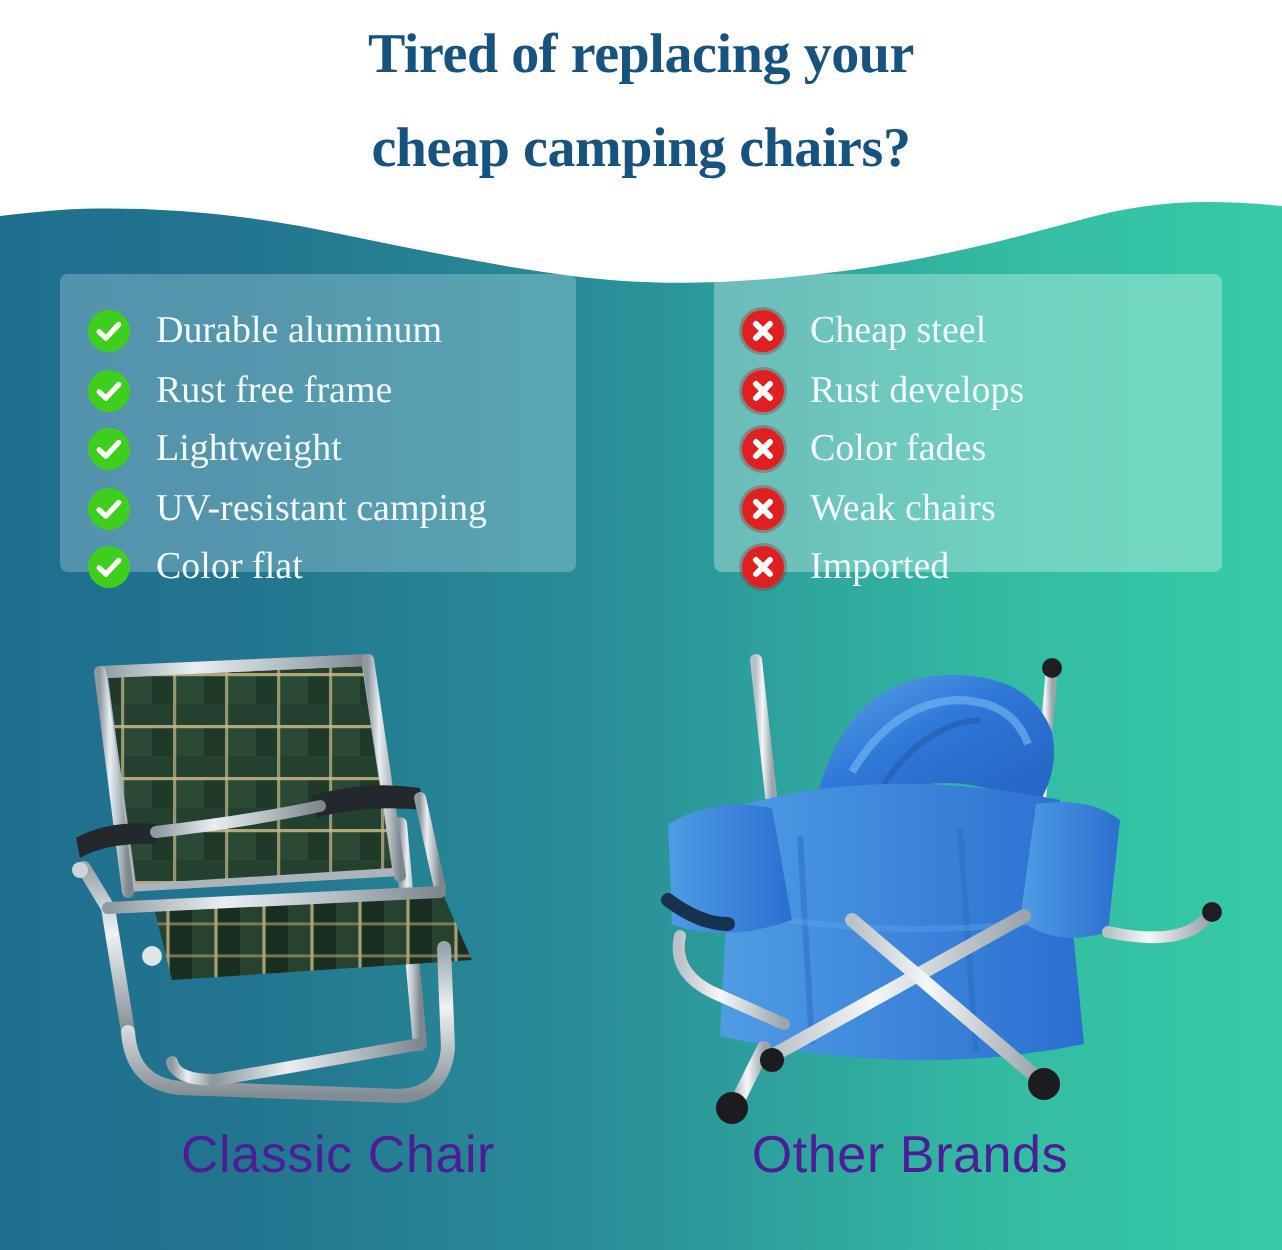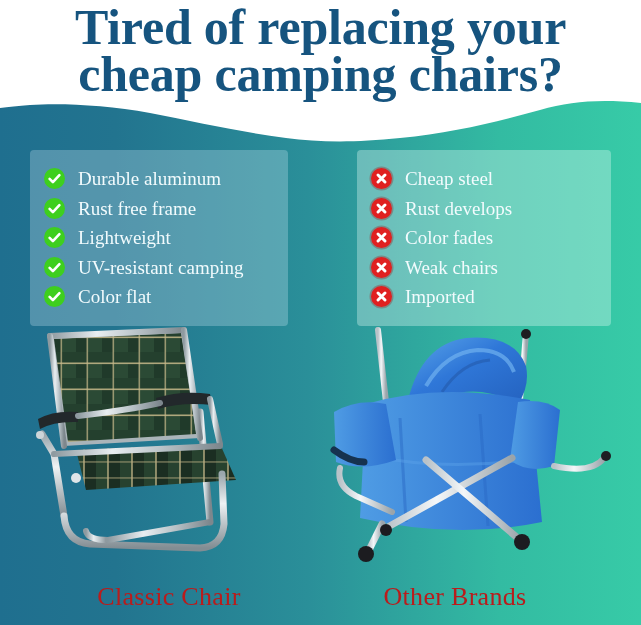--- a/index.html
+++ b/index.html
@@ -39,31 +39,31 @@
   
   .headline {
     position: absolute;
     left: 0;
     top: 4px;
     width: 641px;
     text-align: center;
     color: #16547f;
     font-family: "Liberation Serif", "DejaVu Serif", serif;
     font-weight: bold;
-    font-size: 50px;
+    font-size: 28px;
     line-height: 47px;
     letter-spacing: -0.2px;
   }
   .headline .l2 { display: block; }
 
   
   .panel {
     position: absolute;
-    top: 150px;
-    height: 176px;
+    top: 137px;
+    height: 149px;
     border-radius: 4px;
     box-sizing: border-box;
     padding: 14px 10px 10px 14px;
   }
   .panel-left {
     left: 30px;
     width: 258px;
     background: rgba(222, 240, 250, 0.27);
   }
   .panel-right {
@@ -109,25 +109,24 @@
   .product-img {
     position: relative;
     width: 290px;
     height: 236px;
   }
   .caption {
     position: absolute;
     top: 562px;
     width: 290px;
     text-align: center;
-    color: #b91c1c;
+    color: #4c1d95;
     font-size: 26px;
-    font-family: Liberation Serif, serif;
+    font-family: Liberation Sans, sans-serif;
     letter-spacing: 0.3px;
-    margin-top: 20px;
   }
   .caption-left  { left: 24px; }
   .caption-right { left: 310px; }
 </style>
 </head>
 <body>
 
 <div id="infographic">
 
   <div class="body-bg"></div>

